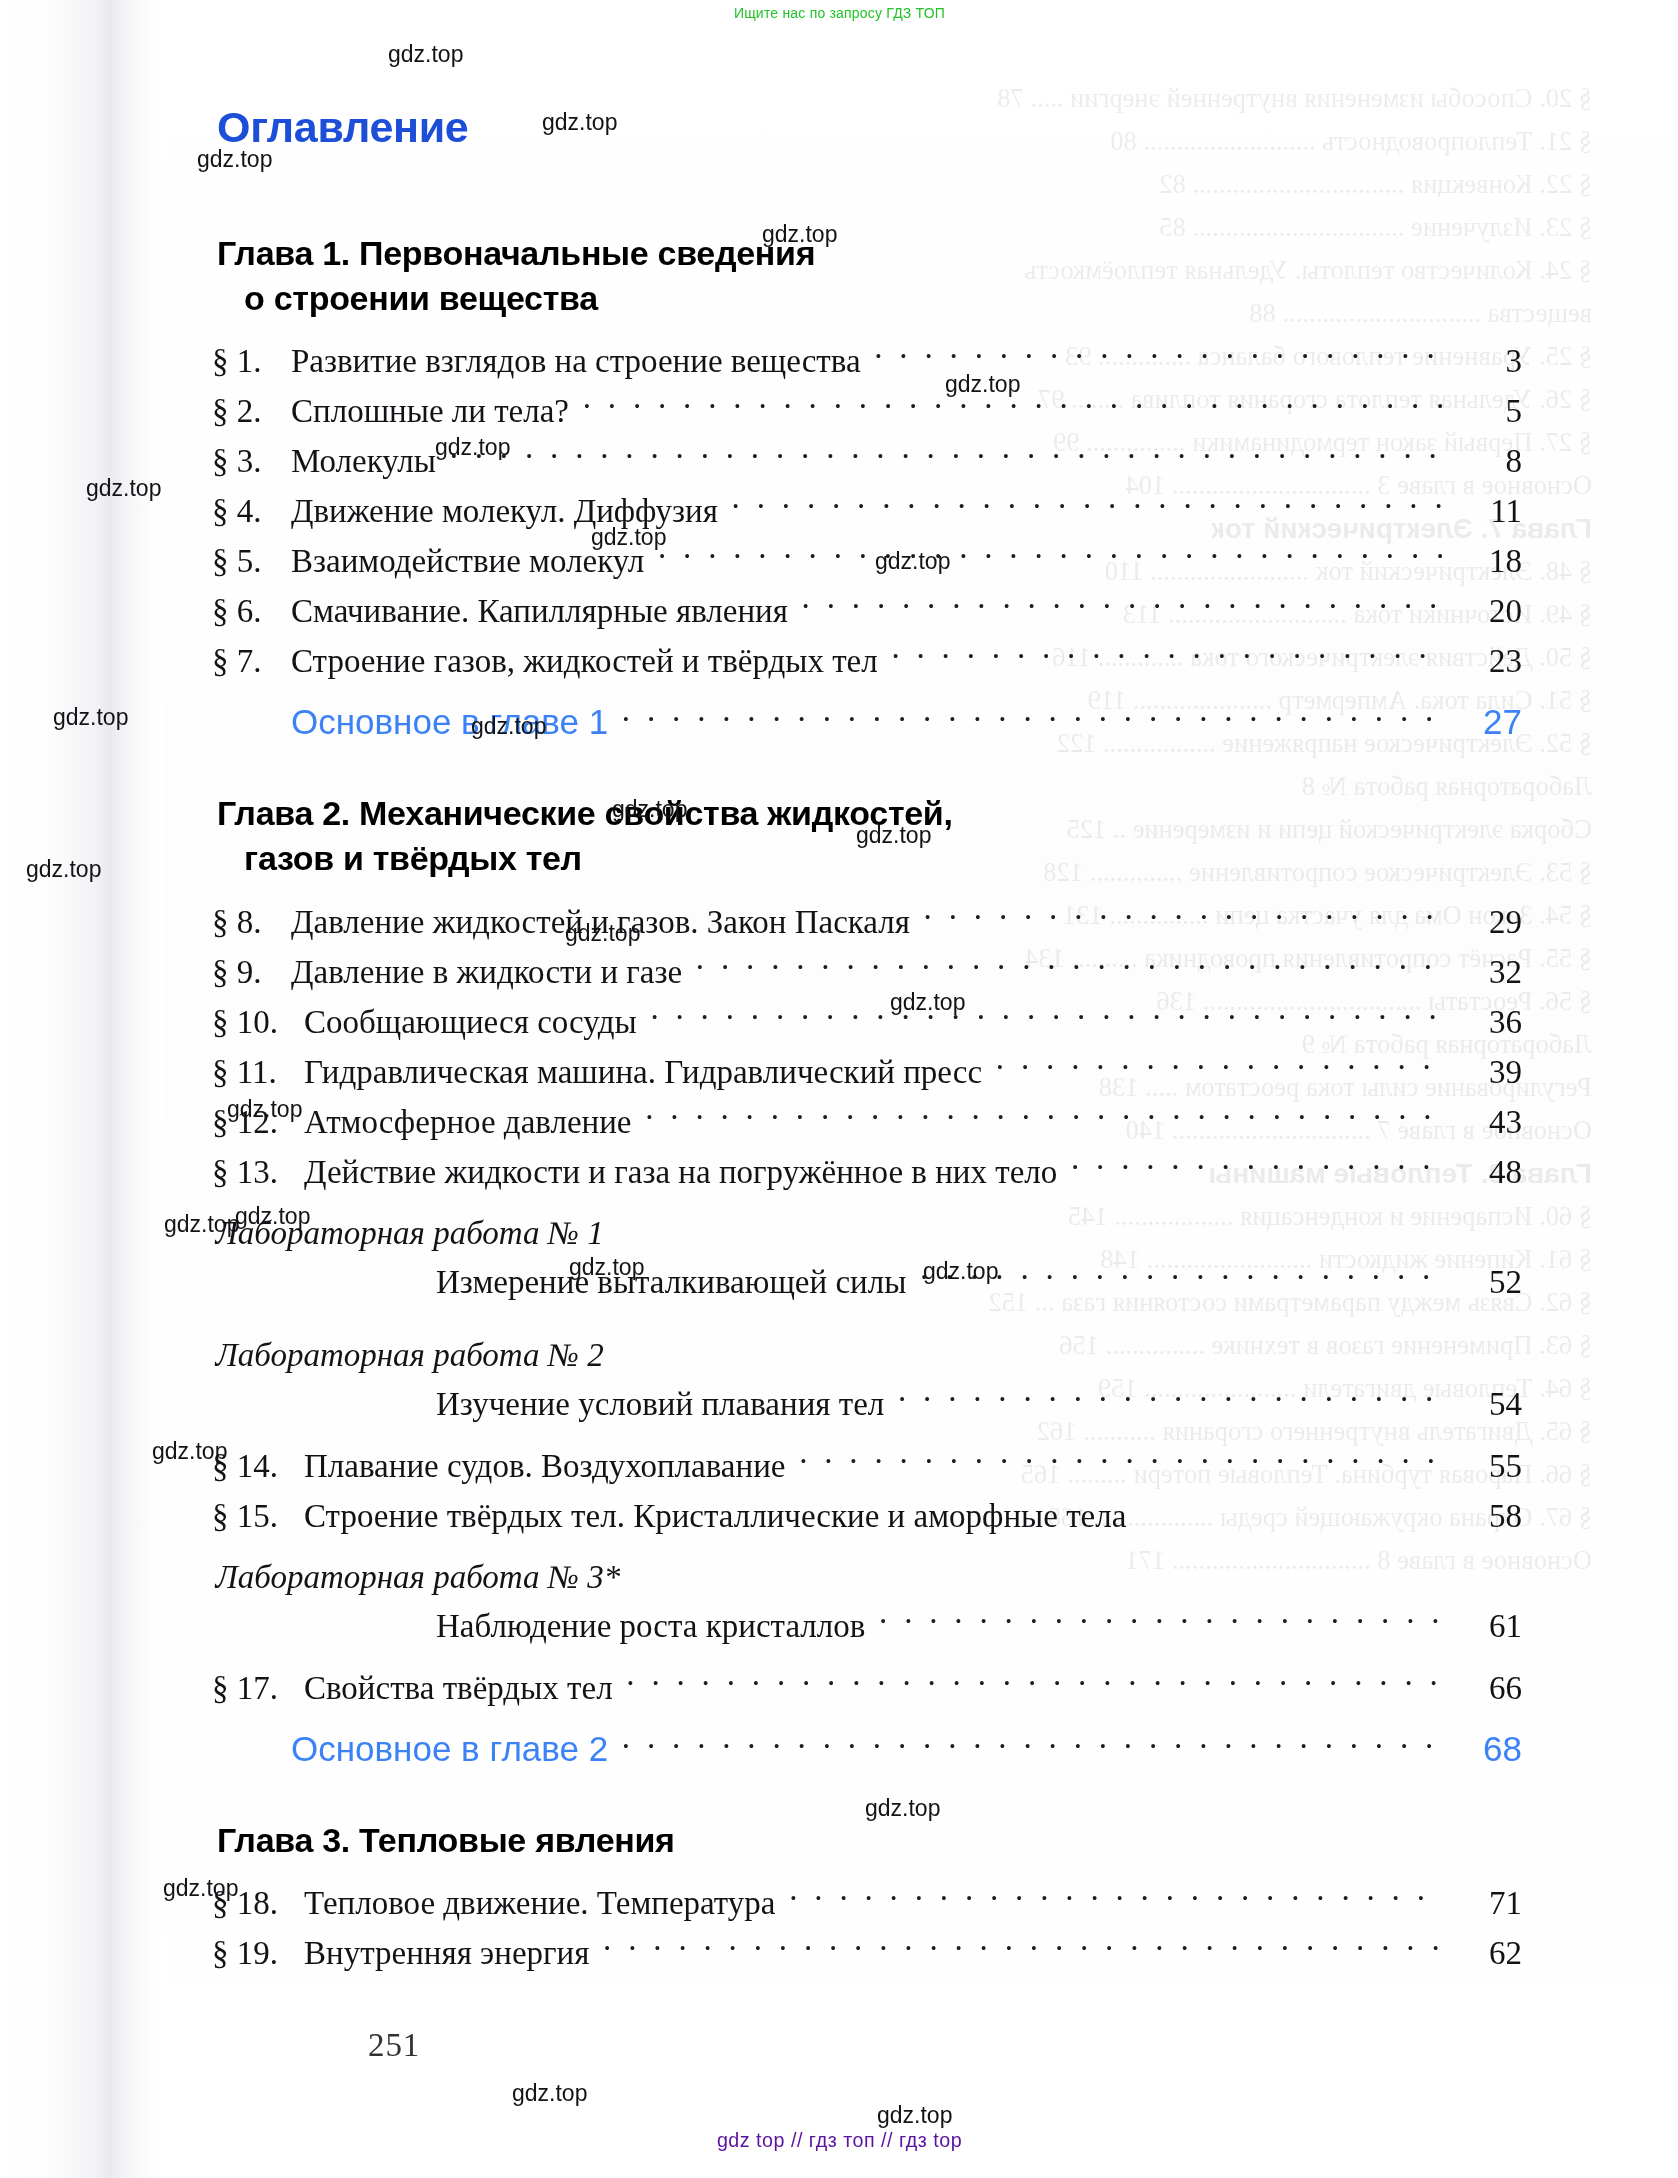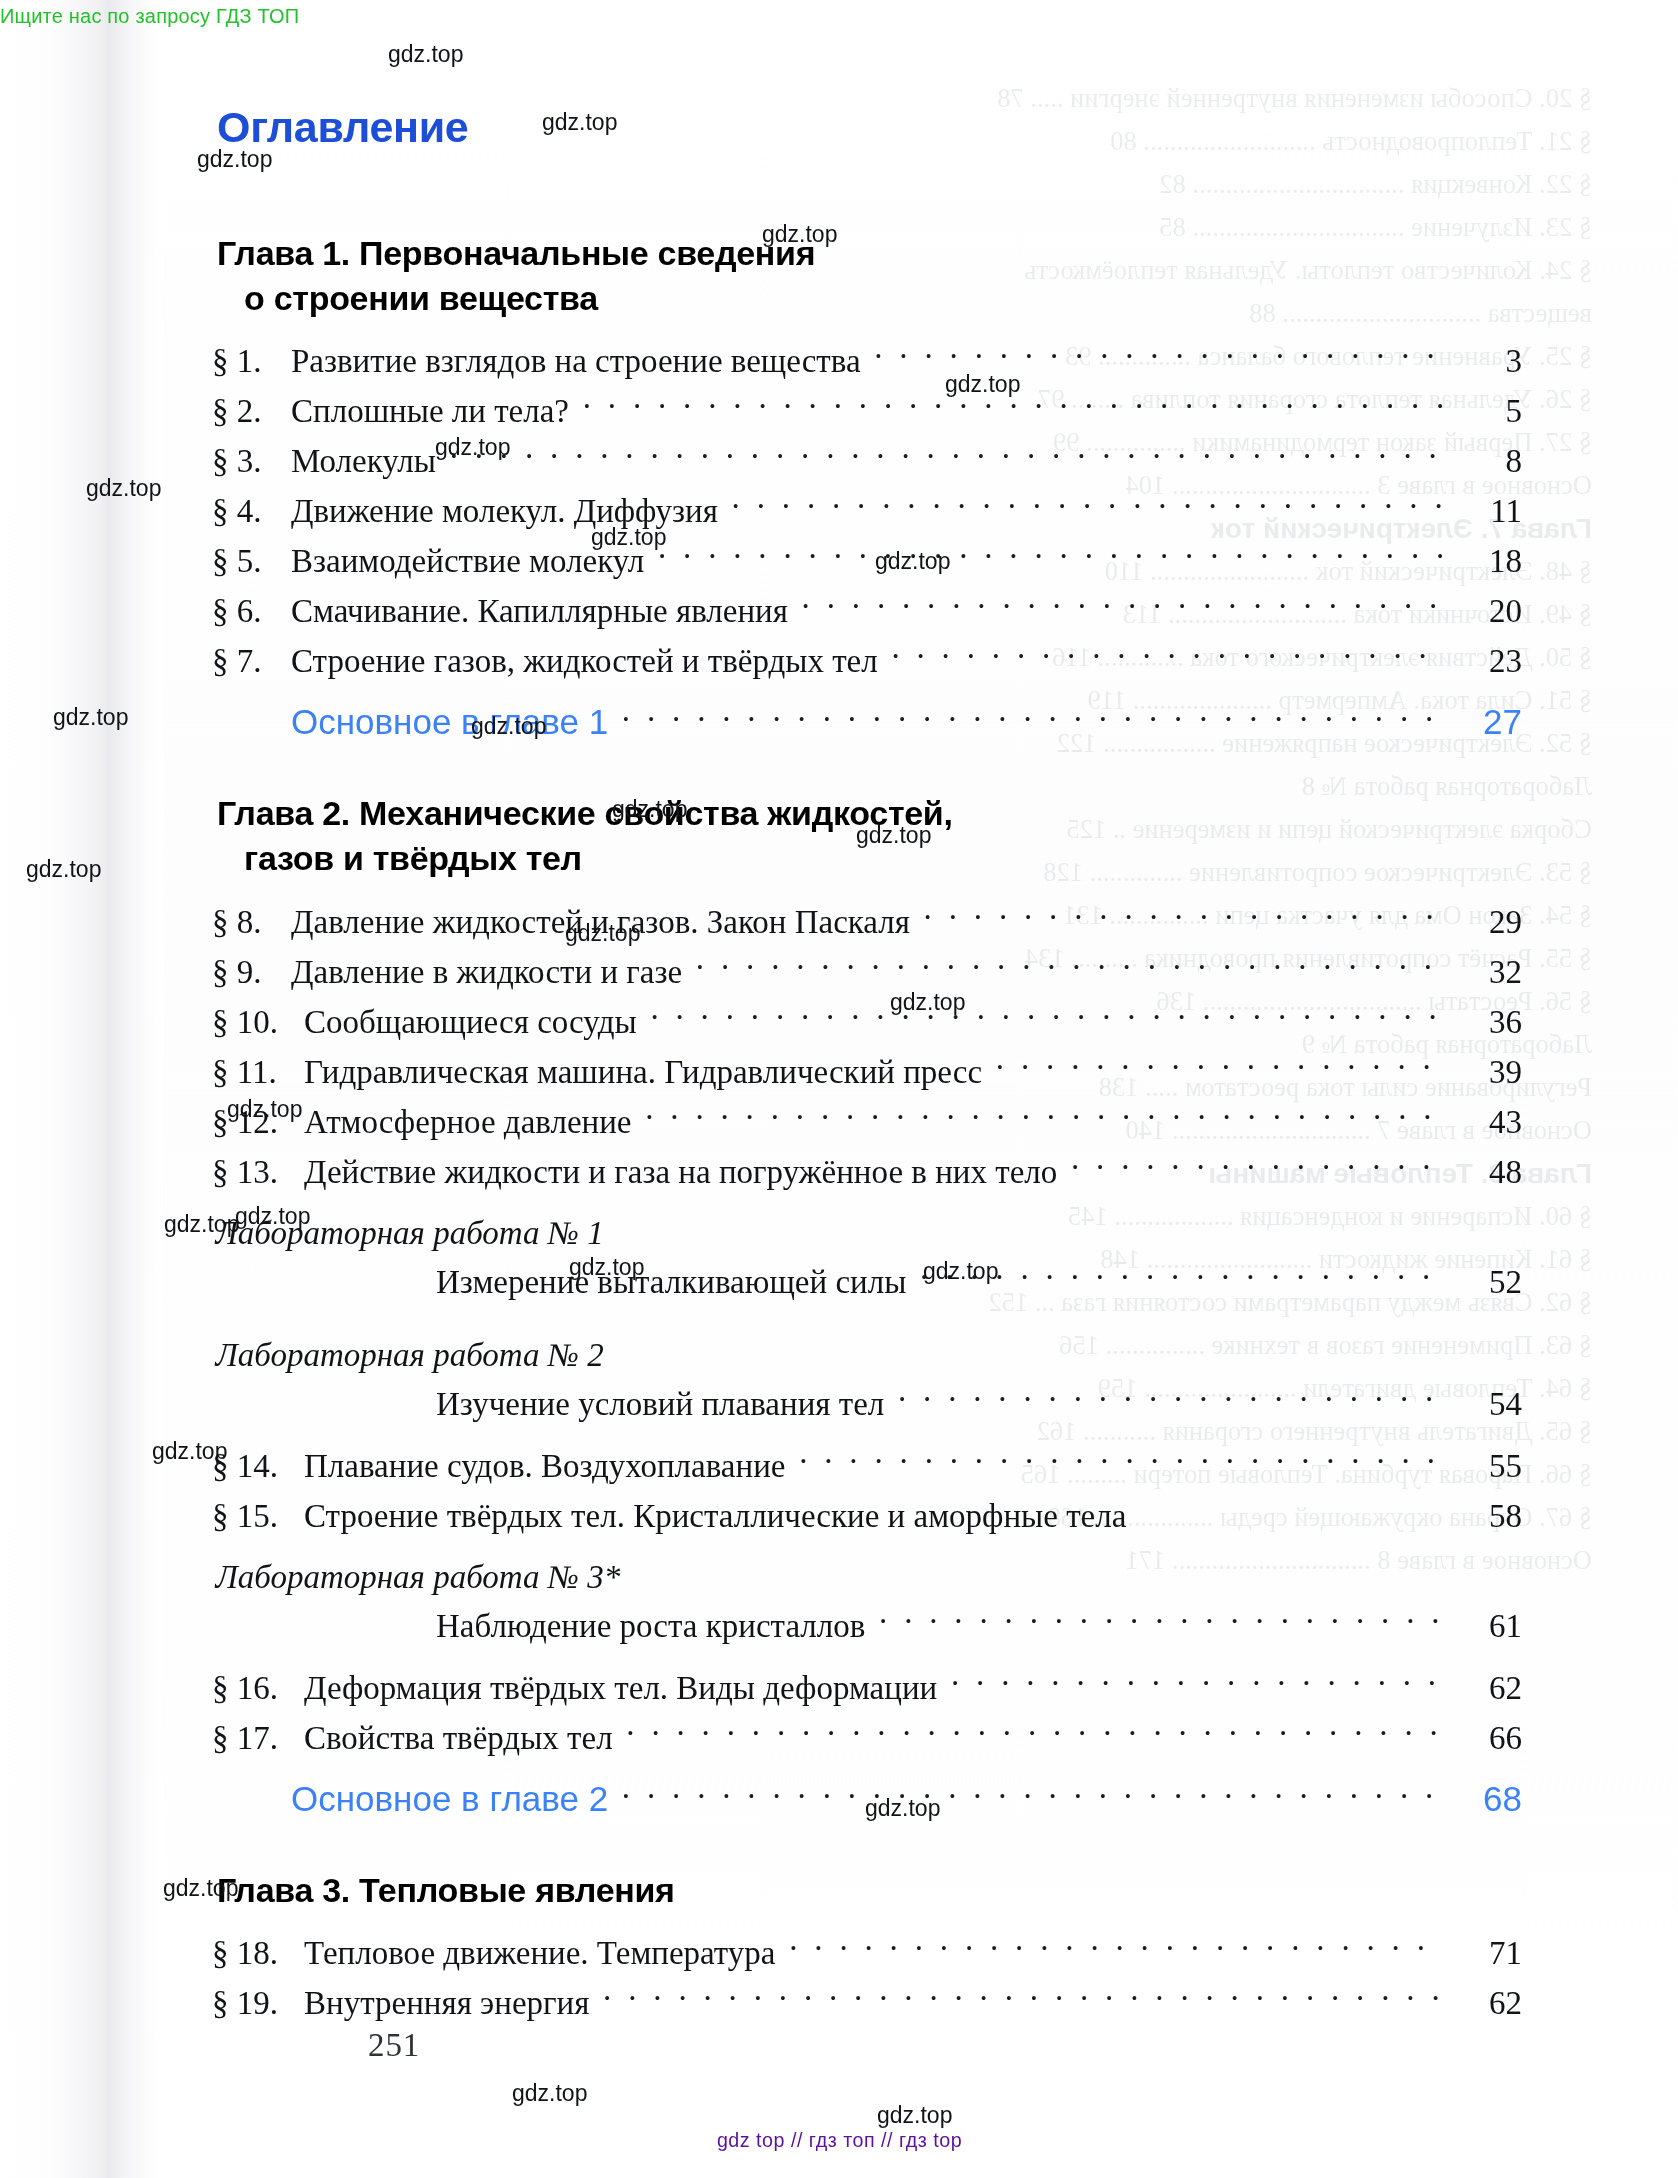--- a/index.html
+++ b/index.html
@@ -41,23 +41,24 @@
     inset: 0;
     background: linear-gradient(to bottom, #ffffff 0%, #fdfdfd 40%, #ffffff 100%);
     pointer-events: none;
   }
 
   
   #promo {
     position: absolute;
     top: 5.1px;
     left: 0; right: 0;
+    text-align: center;
     color: #22c32a;
     font-family: "Liberation Sans", sans-serif;
-    font-size: 20px;
+    font-size: 14px;
     letter-spacing: 0.2px;
   }
 
   
   #bleed {
     position: absolute;
     left: 257px;
     top: 77px;
     width: 1335px;
     transform: scaleX(-1);
@@ -373,26 +374,20 @@
         <div class="spacer-sm"></div>
         <div class="lab-title">Лабораторная работа № 3*</div>
         <div class="row lab-sub">
           <span class="indent"></span>
           <span class="label">Наблюдение роста кристаллов</span>
           <span class="dots"></span>
           <span class="page">61</span>
         </div>
         <div class="spacer-sm"></div>
         <div class="row ">
-          <span class="num wide">§ 16.</span>
-          <span class="label">Деформация твёрдых тел. Виды деформации</span>
-          <span class="dots"></span>
-          <span class="page">62</span>
-        </div>
-        <div class="row ">
           <span class="num wide">§ 17.</span>
           <span class="label">Свойства твёрдых тел</span>
           <span class="dots"></span>
           <span class="page">66</span>
         </div>
         <div class="spacer-sm"></div>
         <div class="row summary">
           <span class="num"></span>
           <span class="label">Основное в главе 2</span>
           <span class="dots"></span>

